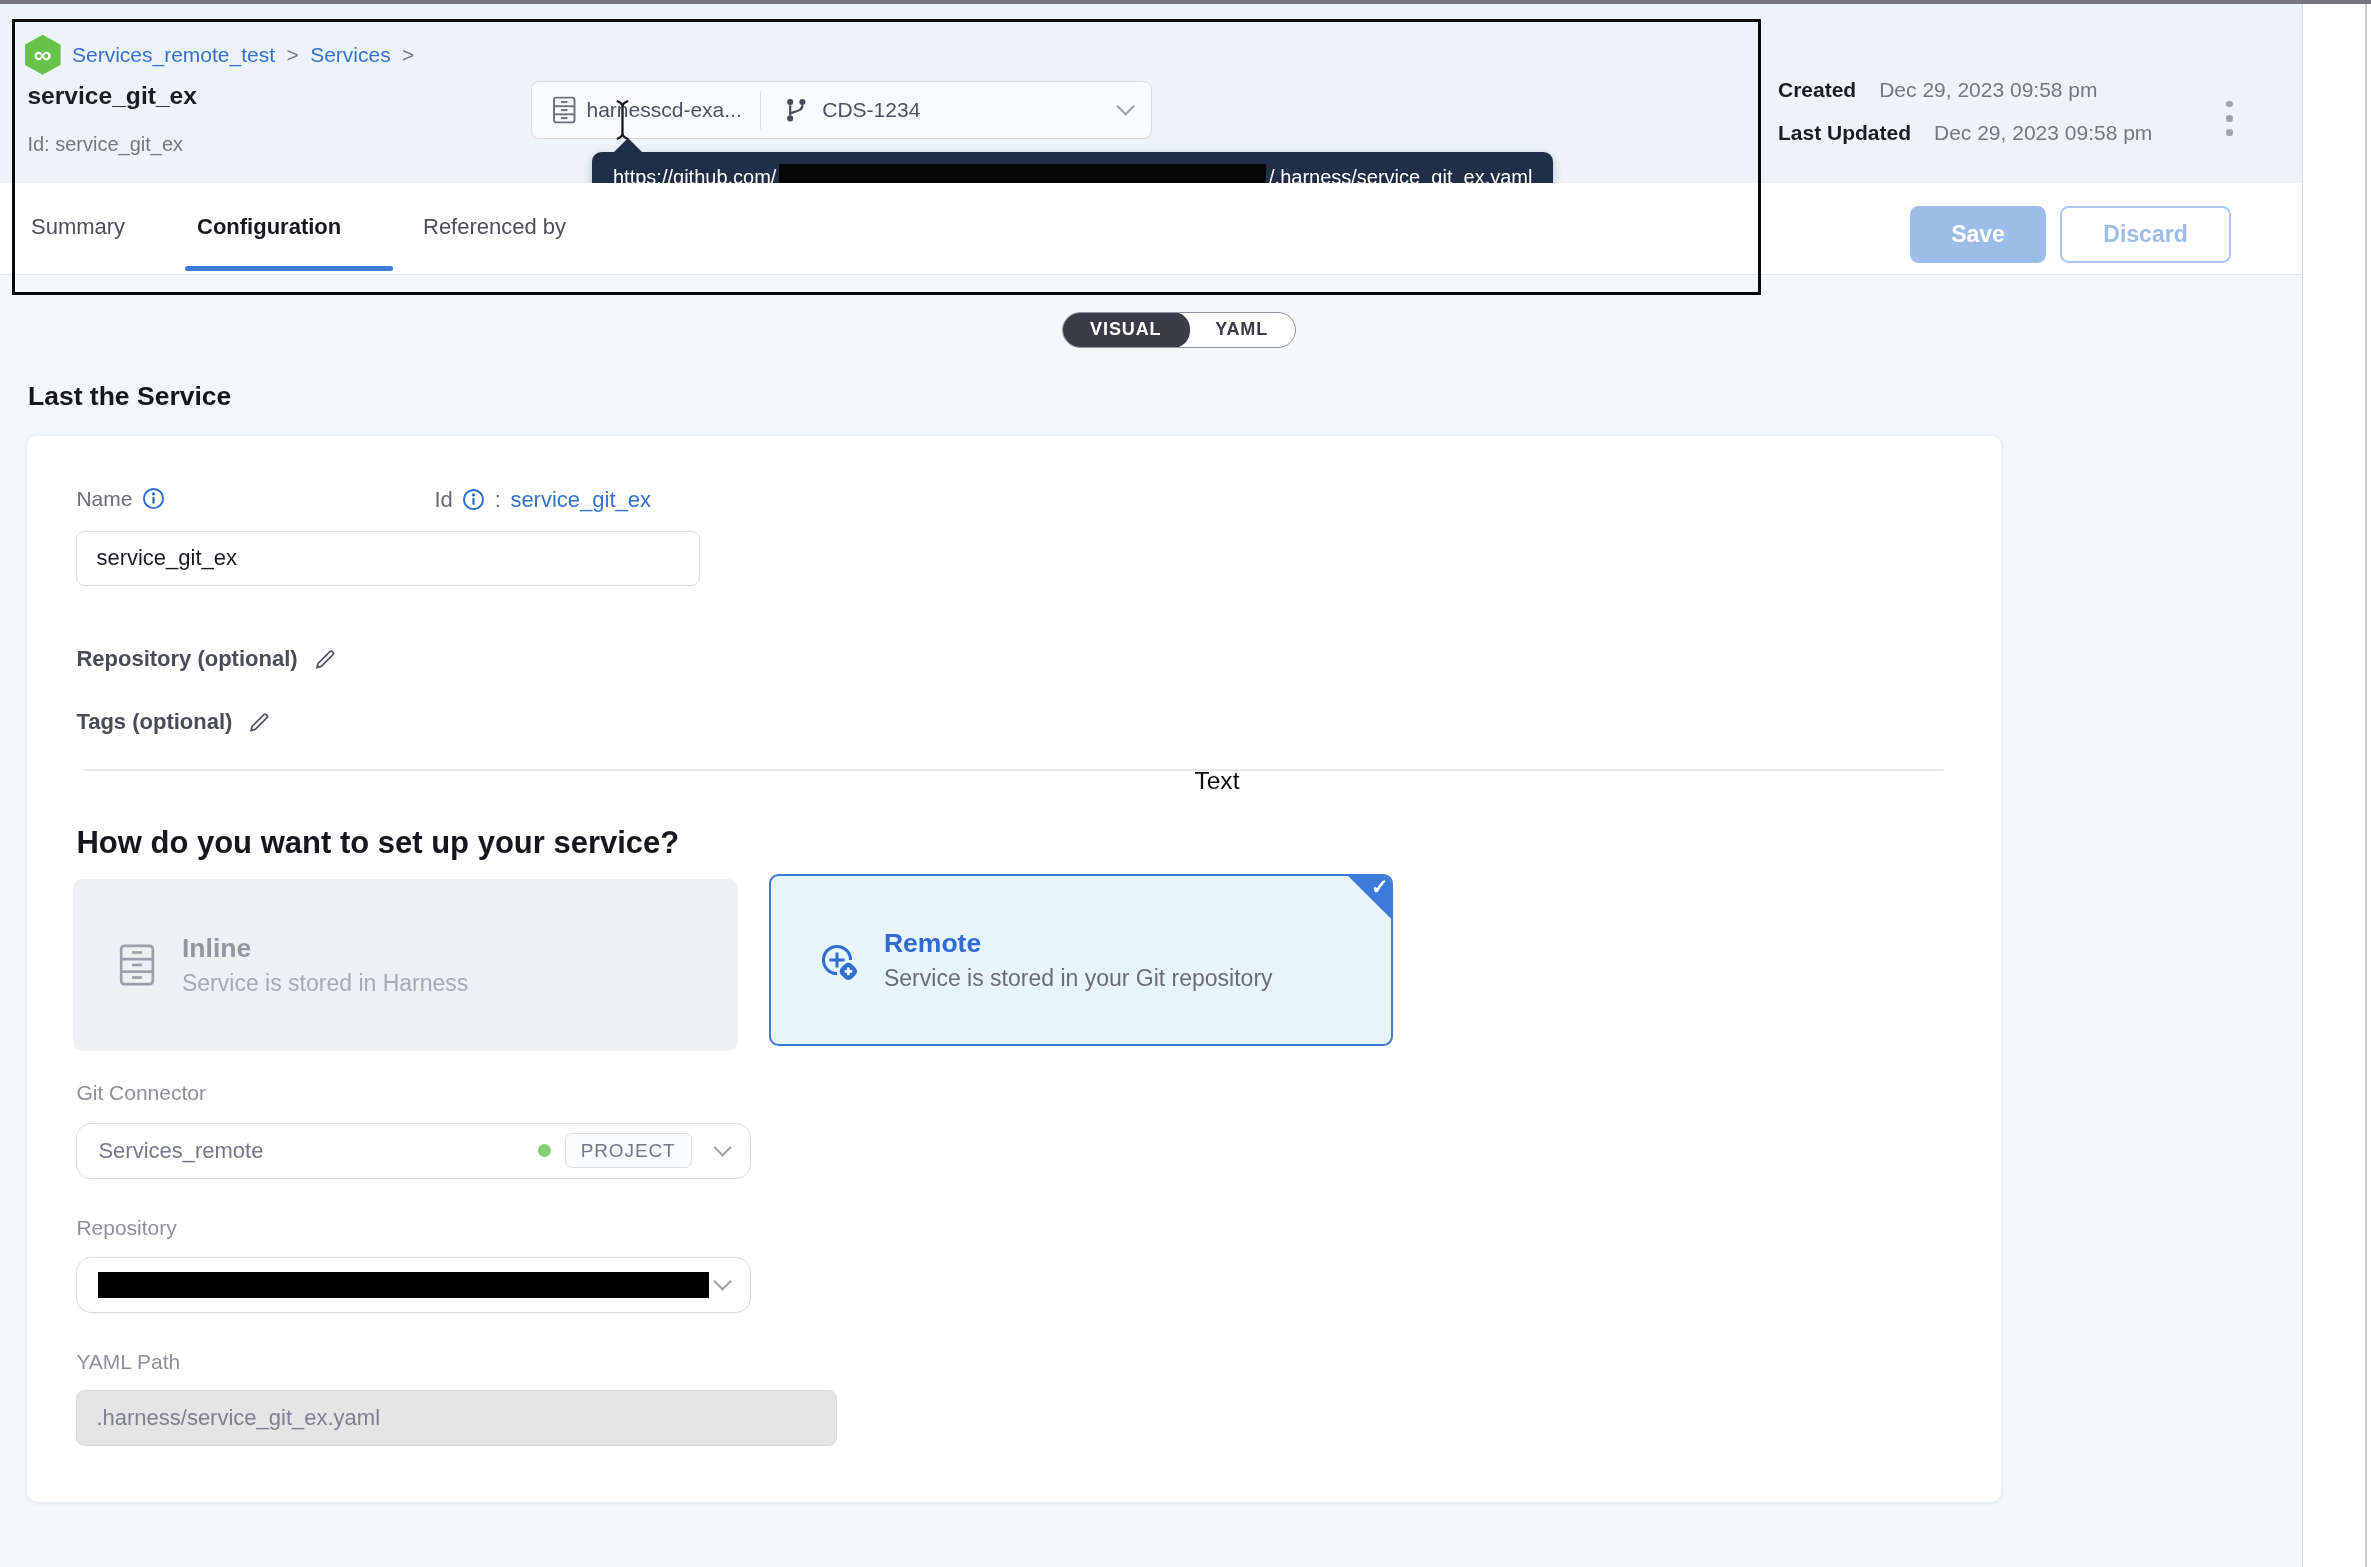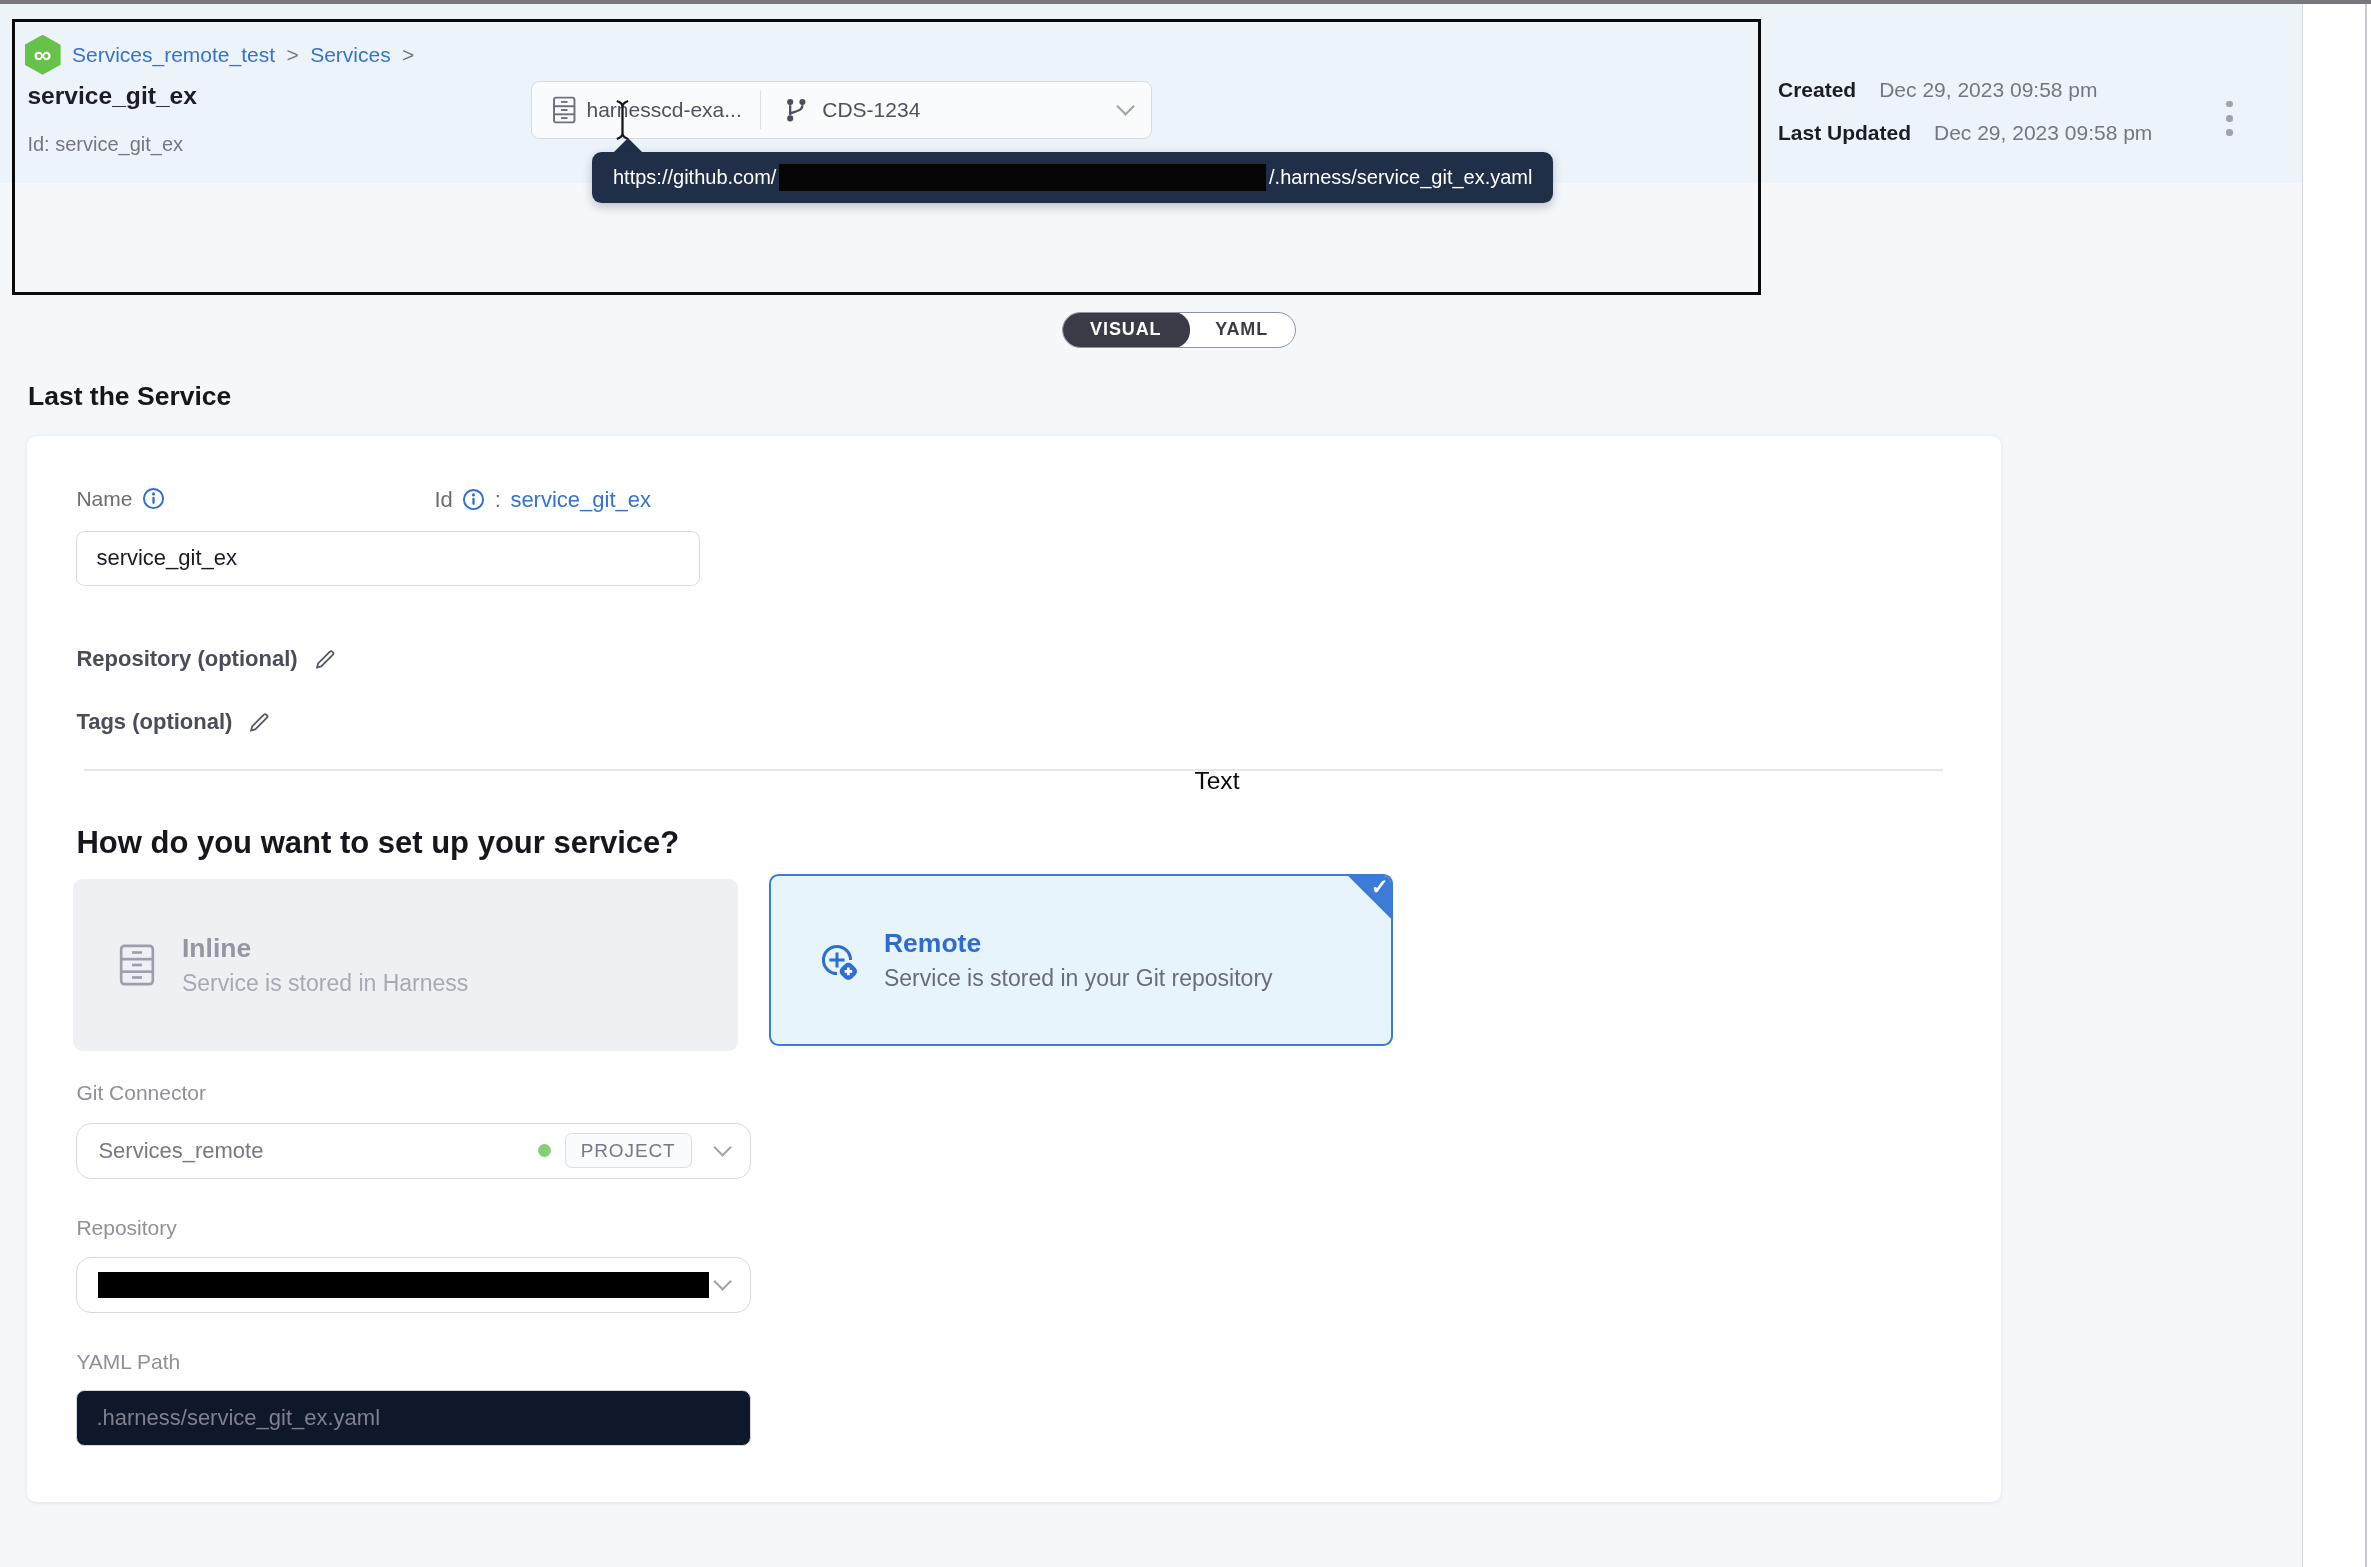--- a/index.html
+++ b/index.html
@@ -109,21 +109,21 @@
   .gc-dropdown { top:687px; }
   .repo-dropdown { top:821px; }
   .dd-text { font-size:22px; color:#75778a; }
   .green-dot { width:13.2px; height:13.2px; border-radius:50%; background:#85cf75; margin-left:auto; }
   .scope-badge { margin-left:13.2px; border:1.9px solid #dcdee4; background:#fafbfd; border-radius:6.6px; padding:5.7px 15px; font-size:19px; letter-spacing:0.9px; color:#75778a; }
   .dd-chev { margin-left:21px; }
   .gc-dropdown .dd-chev { margin-left:24.6px; }
   .repo-redaction { width:611px; height:26.5px; background:#000000; }
   .repo-dropdown .dd-chev { margin-left:auto; }
 
-  .yaml-input { position:absolute; left:49px; top:954px; width:675px; height:56px; background:#0f172a; border:1.9px solid #d8dae0; border-radius:8.5px; font-size:22px; color:#7e8090; padding:0 19px; font-family:inherit; }
+  .yaml-input { position:absolute; left:49px; top:954px; width:761px; height:56px; background:#e5e5e5; border:1.9px solid #d8dae0; border-radius:8.5px; font-size:22px; color:#7e8090; padding:0 19px; font-family:inherit; }
 
   .annotation-rect { position:absolute; left:12.3px; top:19px; width:1749px; height:276px; border:3.8px solid #0a0a0a; pointer-events:none; z-index:60; }
 
   svg { display:block; }
 </style>
 </head>
 <body>
 
 <div class="stage">
   <div class="top-strip"></div>
@@ -192,20 +192,34 @@
         </div>
       </div>
 
       <div class="kebab kebab-top">
           <i></i>
           <i></i>
           <i></i>
         </div>
     </div>
 
+    <div class="tabbar">
+      <div class="tab tab-summary">Summary</div>
+      <div class="tab tab-configuration">Configuration</div>
+      <div class="tab tab-referenced">Referenced by</div>
+      <div class="tab-underline"></div>
+
+      <button class="btn-save">Save</button>
+      <button class="btn-discard">Discard</button>
+      <div class="kebab kebab-tabs">
+          <i></i>
+          <i></i>
+          <i></i>
+        </div>
+    </div>
 
     <div class="page-body">
 
       <div class="view-toggle">
         <div class="vt-seg vt-visual">VISUAL</div>
         <div class="vt-seg vt-yaml">YAML</div>
       </div>
 
       <div class="section-heading">Last the Service</div>
 

